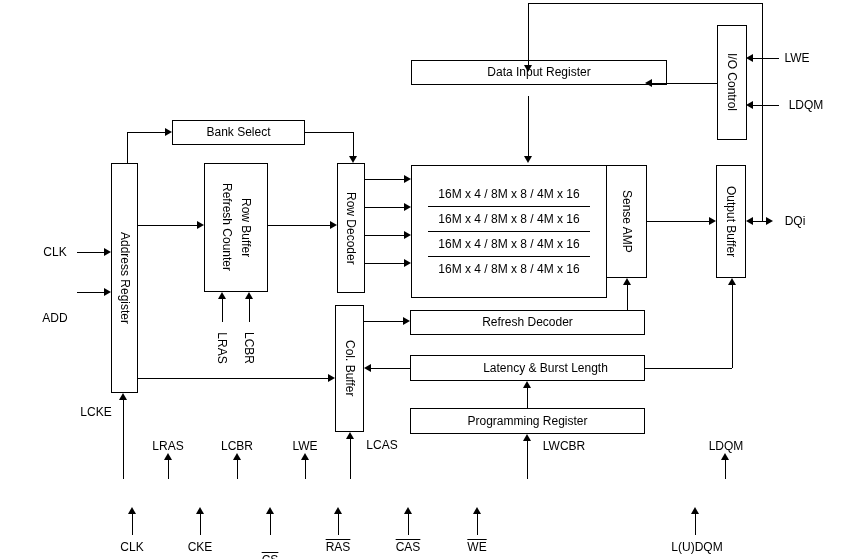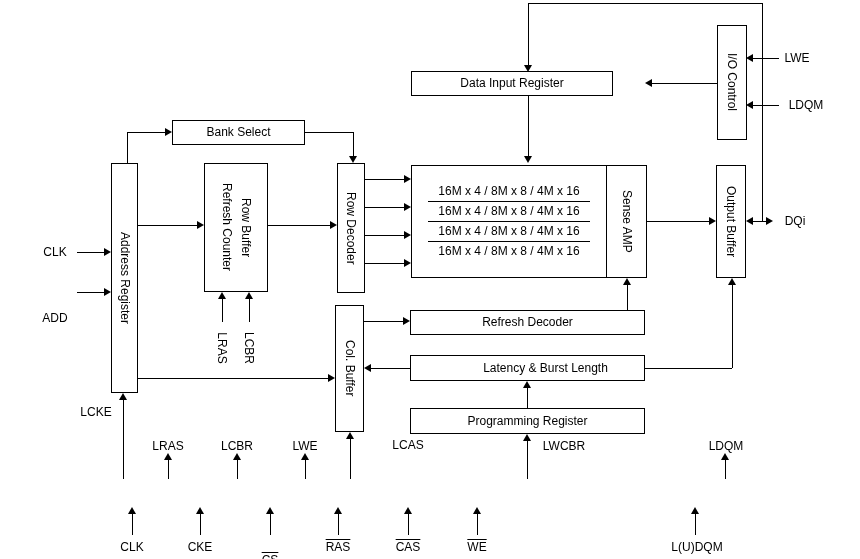--- a/index.html
+++ b/index.html
@@ -32,30 +32,30 @@
 
   <div class="b v" style="left:204px;top:163px;width:64px;height:129px;">
     <div style="line-height:1.6;">
       <div>Row Buffer</div>
       <div>Refresh Counter</div>
     </div>
   </div>
 
   <div class="b v" style="left:337px;top:163px;width:28px;height:130px;">Row Decoder</div>
 
-  <div class="b" style="left:411px;top:165px;width:196px;height:113px;flex-direction:column;align-items:stretch;padding:16px;">
+  <div class="b" style="left:411px;top:165px;width:196px;height:133px;flex-direction:column;align-items:stretch;padding:16px;">
     <div class="mrow">16M x 4 / 8M x 8 / 4M x 16</div>
     <div class="mrow">16M x 4 / 8M x 8 / 4M x 16</div>
     <div class="mrow">16M x 4 / 8M x 8 / 4M x 16</div>
     <div class="mrow">16M x 4 / 8M x 8 / 4M x 16</div>
   </div>
 
   <div class="b v" style="left:606px;top:165px;width:41px;height:113px;">Sense AMP</div>
 
-  <div class="b" style="left:411px;top:71px;width:202px;height:25px;">Data Input Register</div>
+  <div class="b" style="left:411px;top:60px;width:256px;height:25px;">Data Input Register</div>
 
   <div class="b v" style="left:717px;top:25px;width:30px;height:115px;">I/O Control</div>
 
   <div class="b v" style="left:716px;top:165px;width:30px;height:113px;">Output Buffer</div>
 
   <div class="b v" style="left:335px;top:305px;width:29px;height:127px;">Col. Buffer</div>
 
   <div class="b" style="left:410px;top:310px;width:235px;height:25px;">Refresh Decoder</div>
 
   <div class="b" style="left:410px;top:355px;width:235px;height:26px;padding-left:36px;">Latency &amp; Burst Length</div>
@@ -170,21 +170,21 @@
   <div class="lbl" style="left:55px;top:252px;">CLK</div>
   <div class="lbl" style="left:55px;top:292px;margin-top:26px;">ADD</div>
   <div class="lbl" style="left:96px;top:412px;">LCKE</div>
 
   <div class="vlbl" style="left:222px;top:348px;">LRAS</div>
   <div class="vlbl" style="left:249px;top:348px;">LCBR</div>
 
   <div class="lbl" style="left:168px;top:446px;">LRAS</div>
   <div class="lbl" style="left:237px;top:446px;">LCBR</div>
   <div class="lbl" style="left:305px;top:446px;">LWE</div>
-  <div class="lbl" style="left:382px;top:445px;margin-left:26px;">LCAS</div>
+  <div class="lbl" style="left:382px;top:445px;">LCAS</div>
   <div class="lbl" style="left:564px;top:446px;">LWCBR</div>
   <div class="lbl" style="left:726px;top:446px;">LDQM</div>
 
   <div class="lbl" style="left:797px;top:58px;">LWE</div>
   <div class="lbl" style="left:806px;top:105px;">LDQM</div>
   <div class="lbl" style="left:795px;top:221px;">DQi</div>
 
   <div class="lbl" style="left:132px;top:547px;">CLK</div>
   <div class="lbl" style="left:200px;top:547px;">CKE</div>
   <div class="lbl ov" style="left:270px;top:547px;margin-top:13px;">CS</div>

